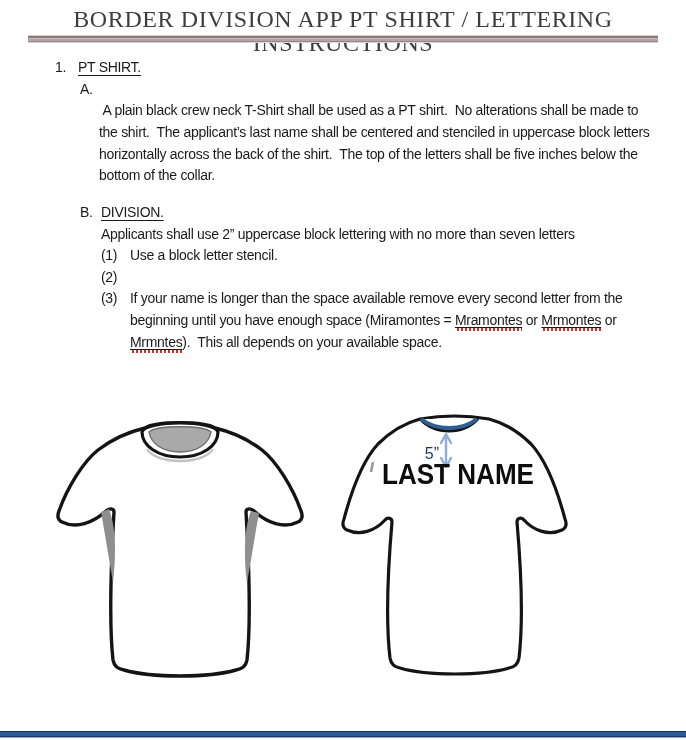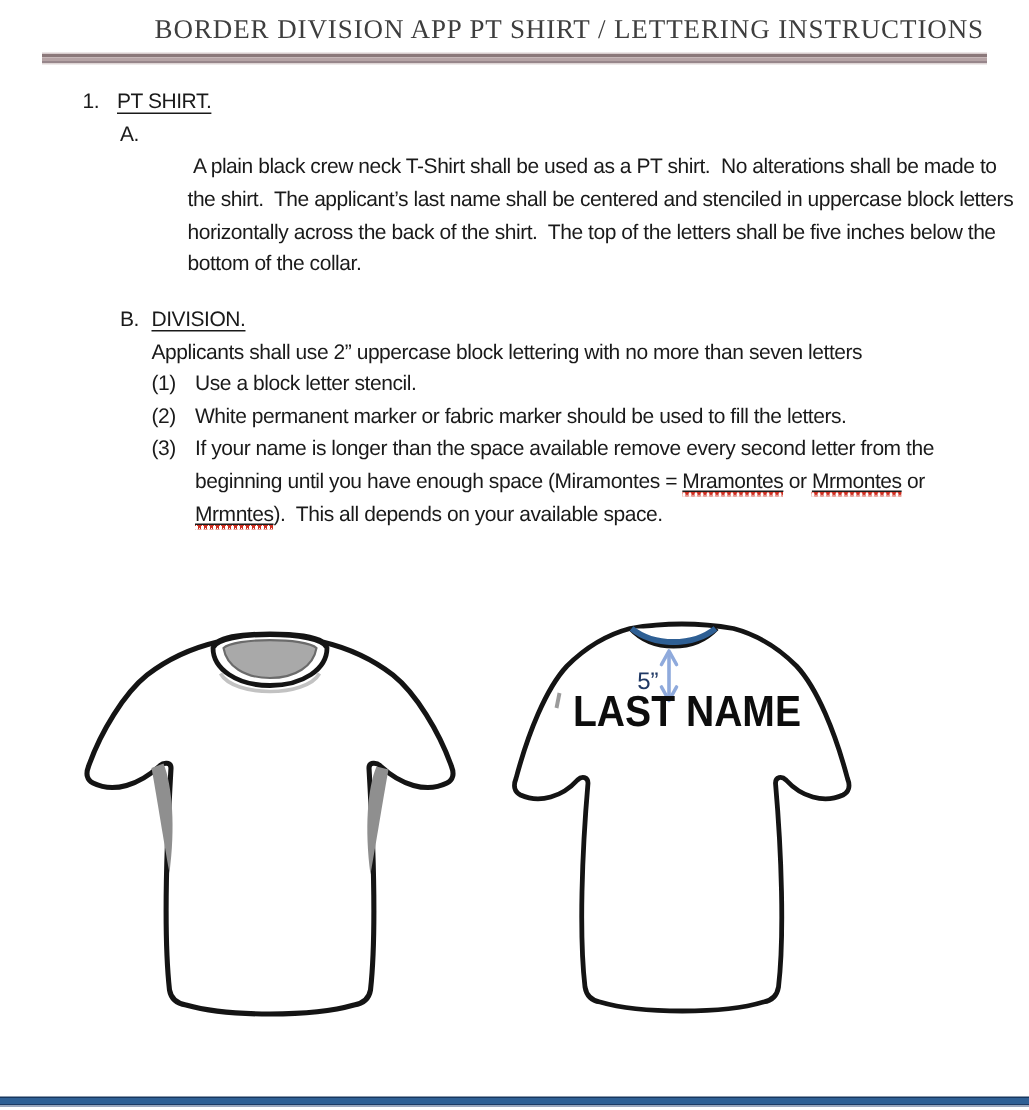--- a/index.html
+++ b/index.html
@@ -1,42 +1,42 @@
 <!DOCTYPE html>
 <html><head>
 <meta charset="utf-8">
 <style>
   html,body { margin:0; padding:0; background:#fff; }
   .page {
     position:relative; width:686px; height:740px; background:#ffffff; overflow:hidden;
     font-family:"Liberation Sans","DejaVu Sans",sans-serif; color:#1a1a1a;
   }
   .title {
-    margin:0; padding:7px 30px 0; text-align:right;
+    margin:0; padding:7px 30px 0; text-align:center;
     font-family:"Liberation Serif","DejaVu Serif",serif;
-    font-size:18px; font-weight:500; letter-spacing:0.6px; color:#3e3e3e;
+    font-size:24px; font-weight:500; letter-spacing:0.6px; color:#3e3e3e;
     line-height:24px;
   }
   .title-rule {
     position:absolute; left:28px; right:28px; top:35px; height:8px;
     background:linear-gradient(to bottom,
       #d8cdce 0 1px, #8b787a 1px 3px, #c7b8b9 3px 4px,
       #b5a3a5 4px 6px, #97868b 6px 7px, #ddd4d4 7px 8px);
   }
   .content {
     position:absolute; left:55px; top:57px; width:606px;
     font-size:14px; letter-spacing:-0.3px; line-height:21.5px;
   }
   .row { display:flex; }
   .lvl1 .marker { flex:0 0 23px; }
   .lvl2 { margin-left:25px; }
   .lvl2 .marker { flex:0 0 21px; }
   .heading-u { text-decoration:underline; text-underline-offset:3px; }
   .para {
-    margin-left:70px; width:557px; line-height:21.8px; white-space:pre-wrap;
+    margin-left:44px; width:557px; line-height:21.8px; white-space:pre-wrap;
   }
   .itemB-block { margin-top:15px; }
   .intro { margin-left:46px; white-space:pre-wrap; }
   .point { margin-left:46px; }
   .point .marker { flex:0 0 29px; }
   .pt-flow { white-space:pre-wrap; }
   .point3-text { width:524px; line-height:21.8px; }
   .misspell {
     text-decoration:underline; text-underline-offset:2px; padding-bottom:3px;
     background:
@@ -85,21 +85,20 @@
 
       <div class="intro">Applicants shall use 2” uppercase block lettering with no more than seven letters</div>
 
       <div class="row point">
         <span class="marker">(1)</span>
         <span class="pt-flow">Use a block letter stencil.</span>
       </div>
 
       <div class="row point">
         <span class="marker">(2)</span>
-        <span class="pt-flow">White permanent marker or fabric marker should be used to fill the letters.</span>
       </div>
 
       <div class="row point">
         <span class="marker">(3)</span>
         <span class="pt-flow point3-text"><span>If your name is longer than the space available remove every second letter from the beginning until you have enough space (Miramontes = </span><span class="misspell">Mramontes</span><span> or </span><span class="misspell">Mrmontes</span><span> or </span><span class="misspell">Mrmntes</span><span>).  This all depends on your available space.</span></span>
       </div>
     </div>
   </div>
 
   <svg class="front-shirt-svg" width="256" height="270" viewBox="0 0 256 270" aria-hidden="true">

